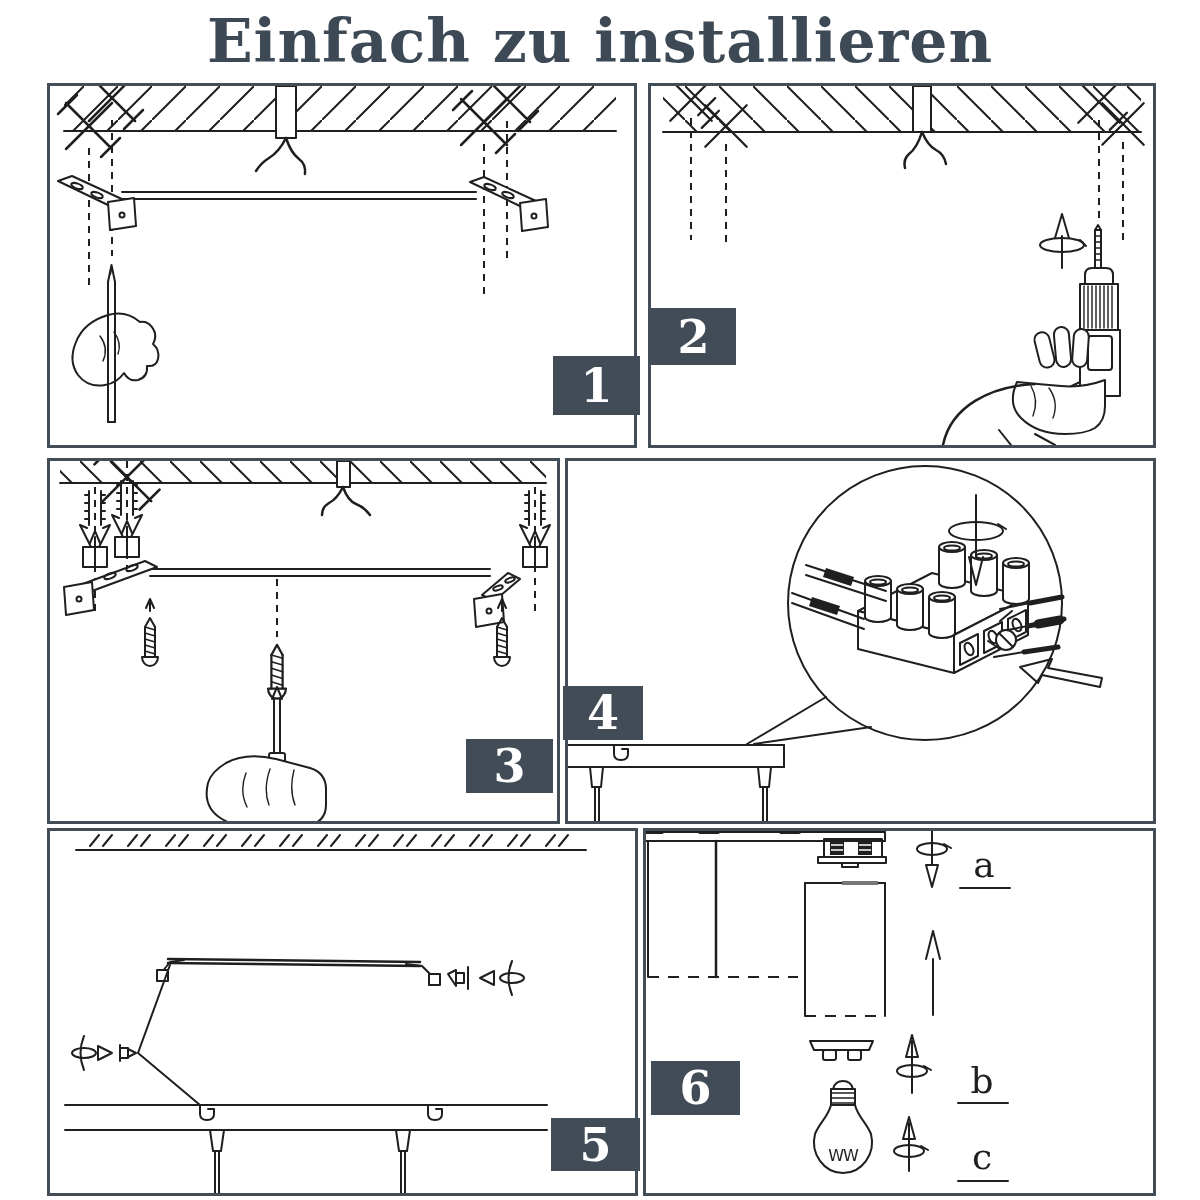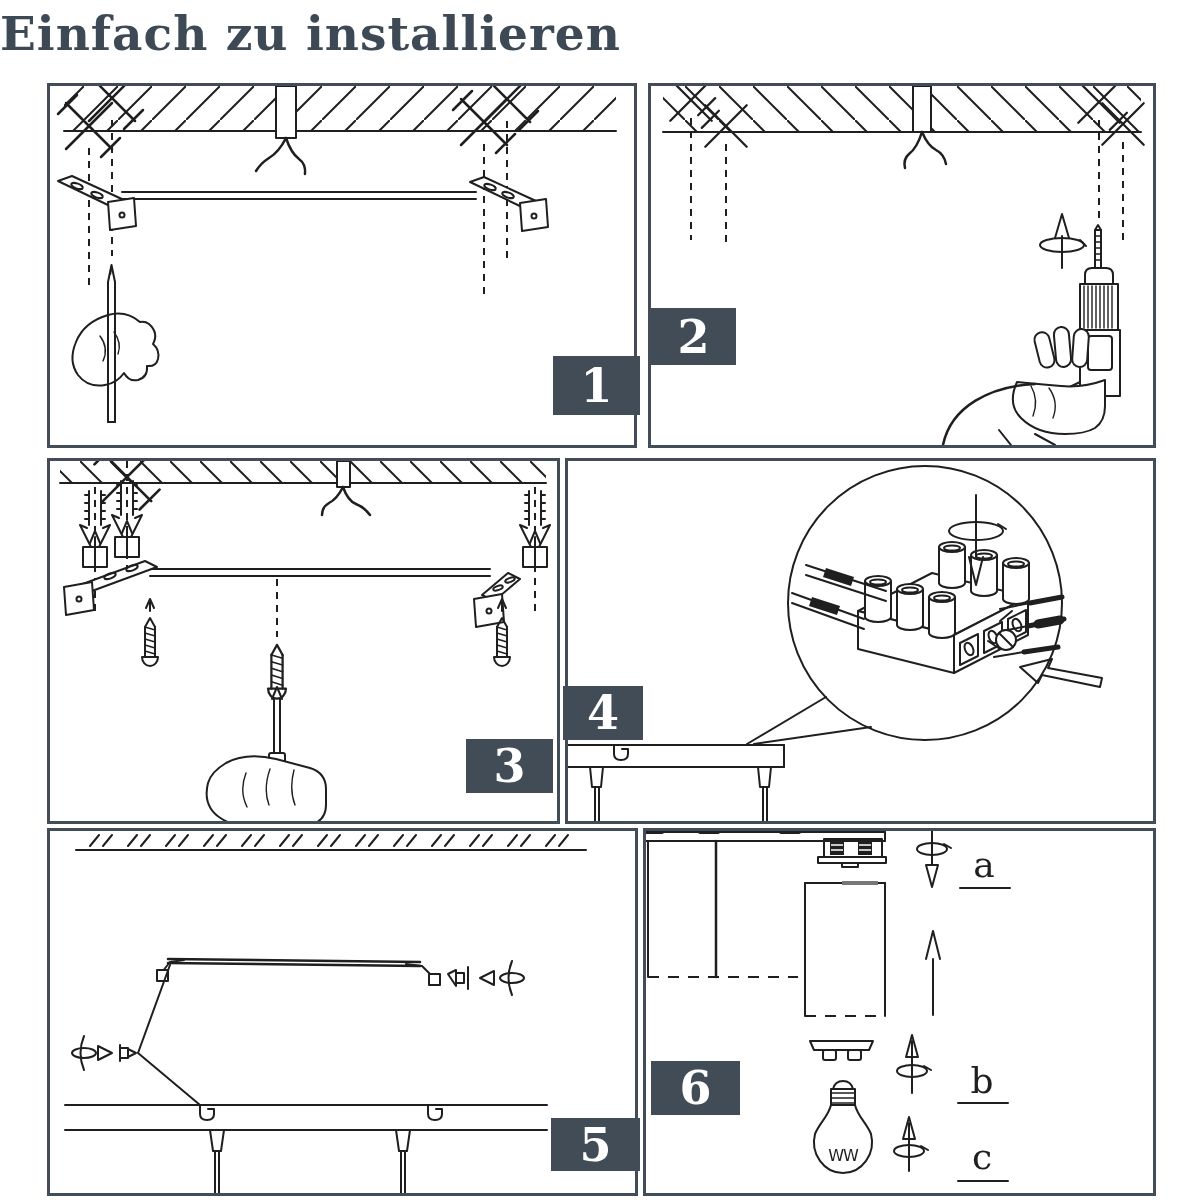--- a/index.html
+++ b/index.html
@@ -1,20 +1,20 @@
 <!DOCTYPE html>
 <html style="--accent: #414c57; --title-color: #3d4955; --line: #1f1f1f; --panel-border: #424d58; --background: #ffffff; --badge-text: #ffffff;"><head>
 <meta charset="utf-8">
 <style>
   html,body{margin:0;padding:0}
   body{width:1200px;height:1200px;position:relative;background:var(--background,#fff);
        font-family:"DejaVu Serif",serif;overflow:hidden}
   .stage{position:absolute;inset:0}
-  .title{position:absolute;top:6px;left:0;width:100%;margin:0;text-align:left;
-         font-size:47px;font-weight:bold;letter-spacing:1px;color:var(--title-color,#3d4955)}
+  .title{position:absolute;top:6px;left:0;width:100%;margin:0;text-align:center;
+         font-size:60px;font-weight:bold;letter-spacing:1px;color:var(--title-color,#3d4955)}
   .panel{position:absolute;border:3px solid var(--panel-border,#424d58);background:#fff;box-sizing:border-box}
   .panel svg{position:absolute;left:0;top:0;width:100%;height:100%;display:block}
   #p1{left:47px;top:83px;width:590px;height:365px}
   #p2{left:648px;top:83px;width:508px;height:365px}
   #p3{left:47px;top:458px;width:513px;height:366px}
   #p4{left:565px;top:458px;width:591px;height:366px}
   #p5{left:47px;top:828px;width:591px;height:368px}
   #p6{left:643px;top:828px;width:513px;height:368px}
   .badge{position:absolute;background:var(--accent,#414c57);color:var(--badge-text,#fff);
          display:flex;align-items:center;justify-content:center;

